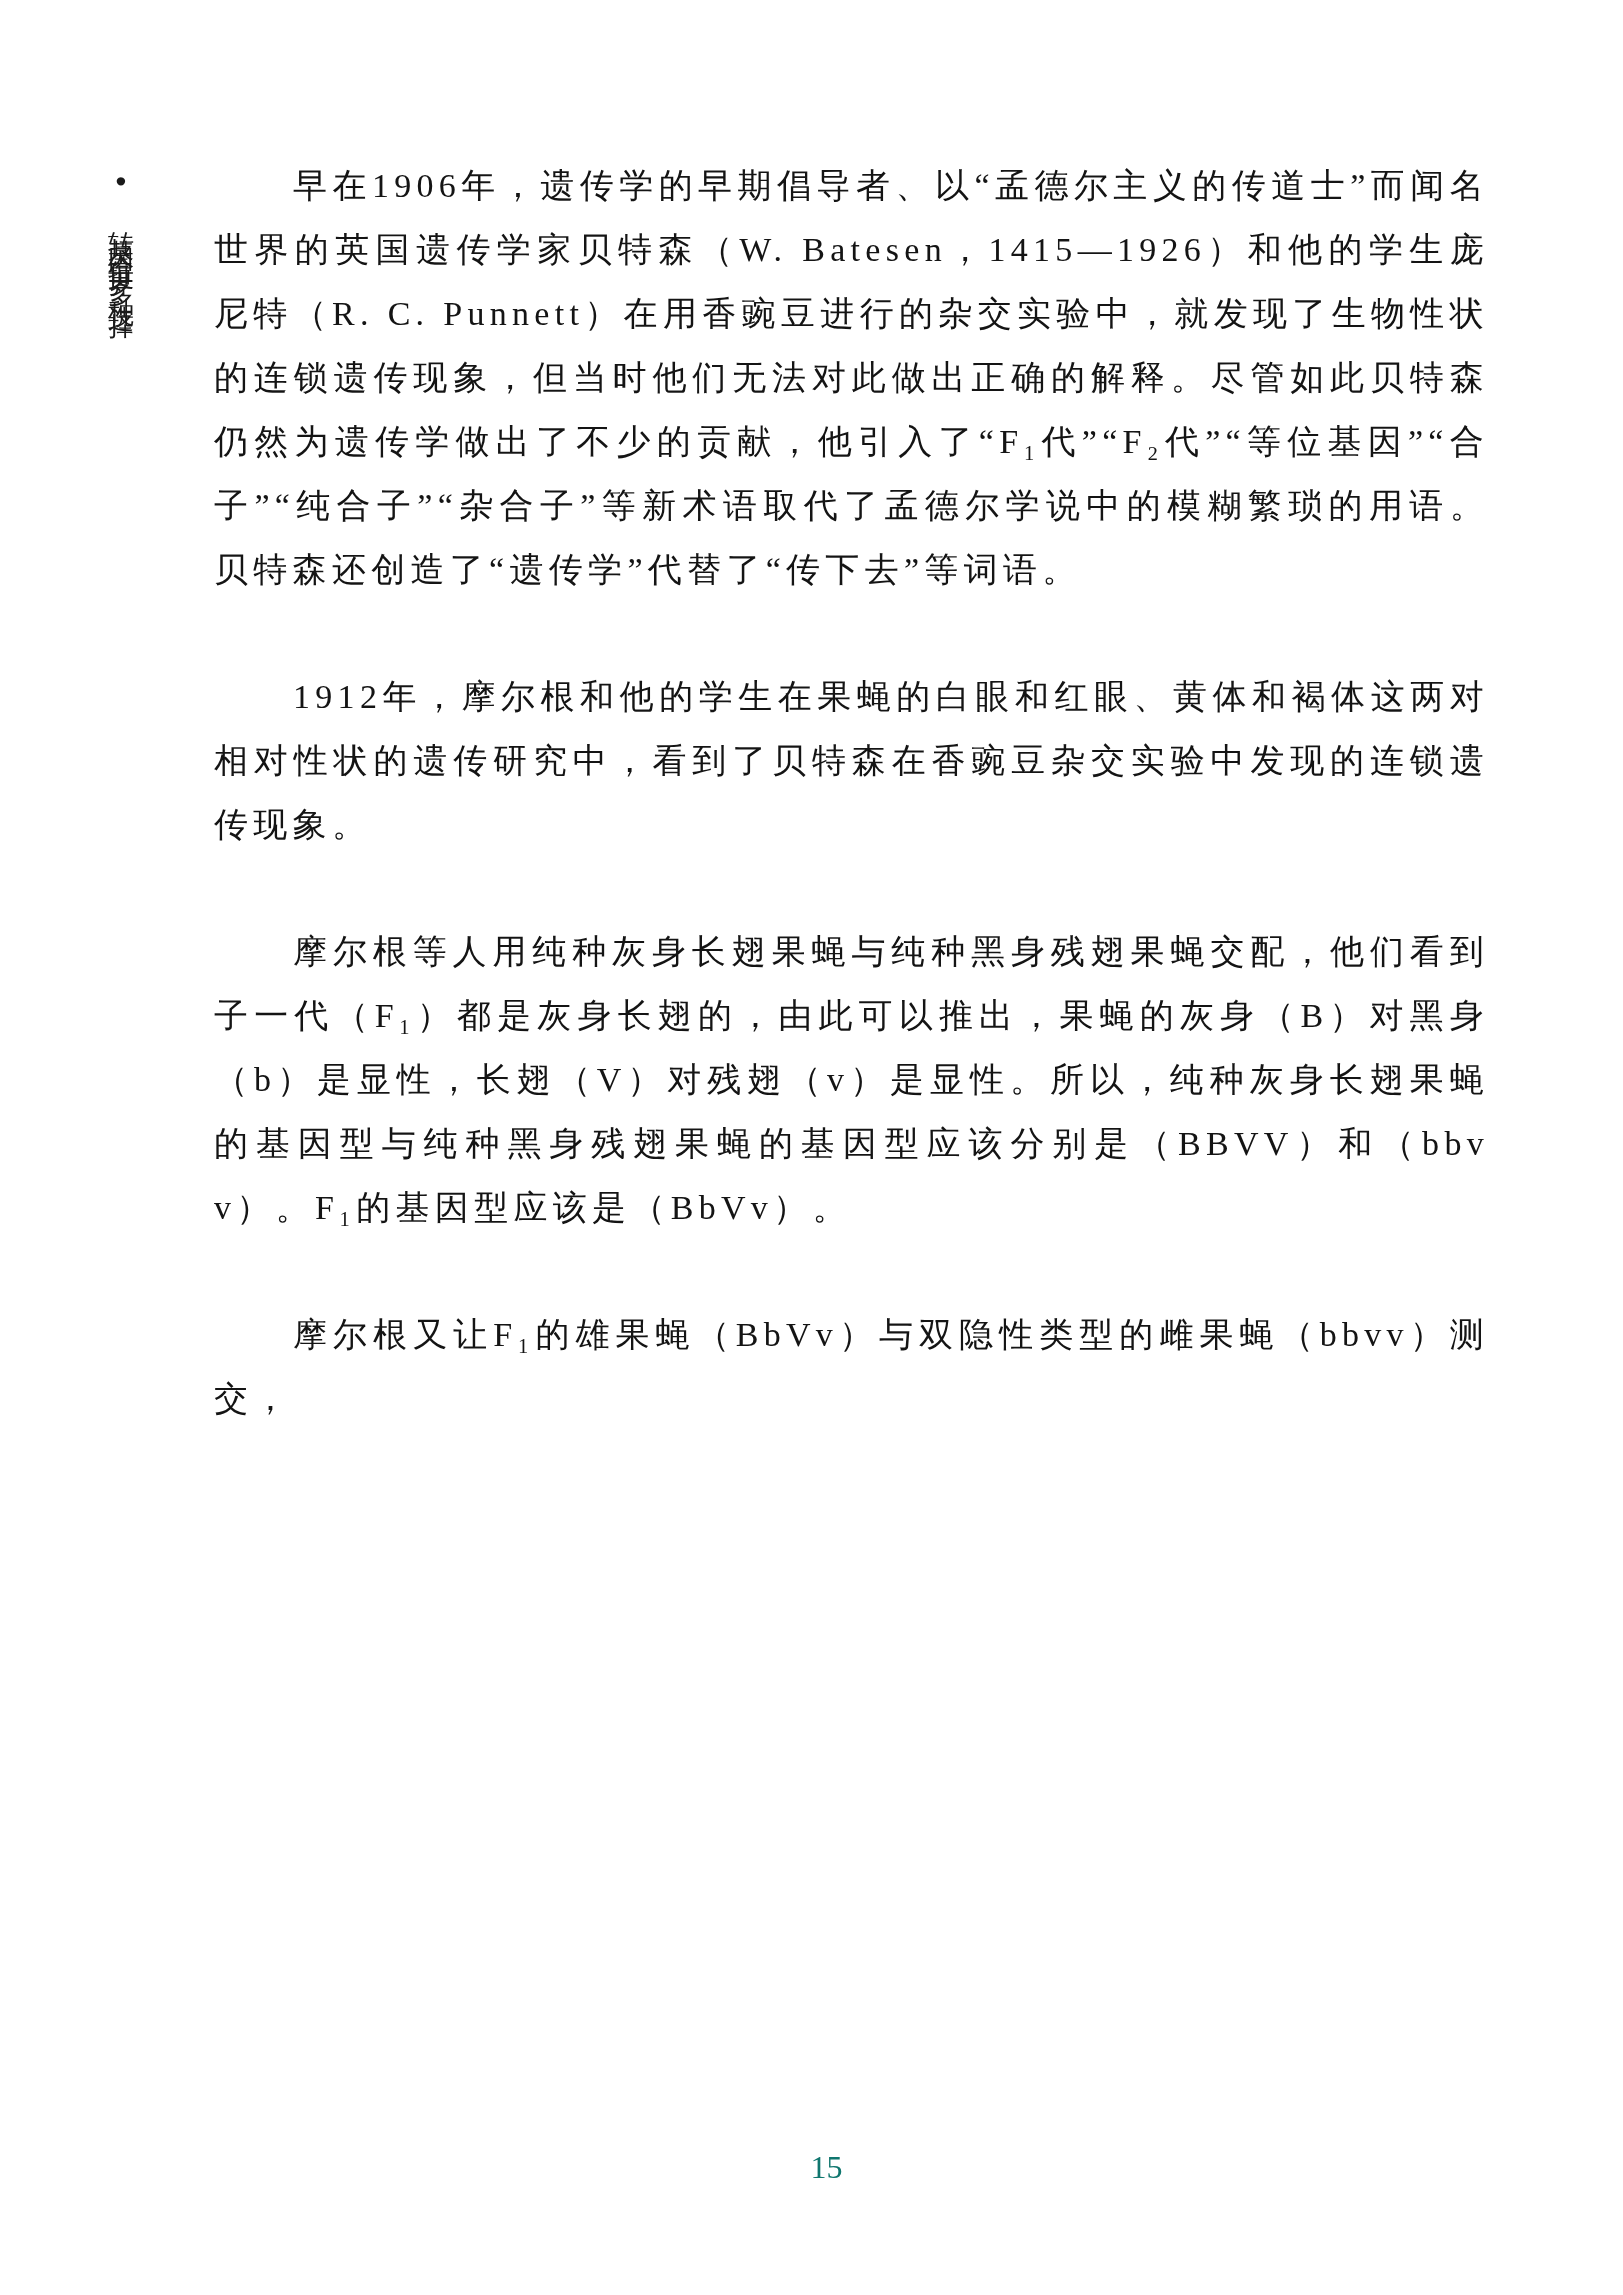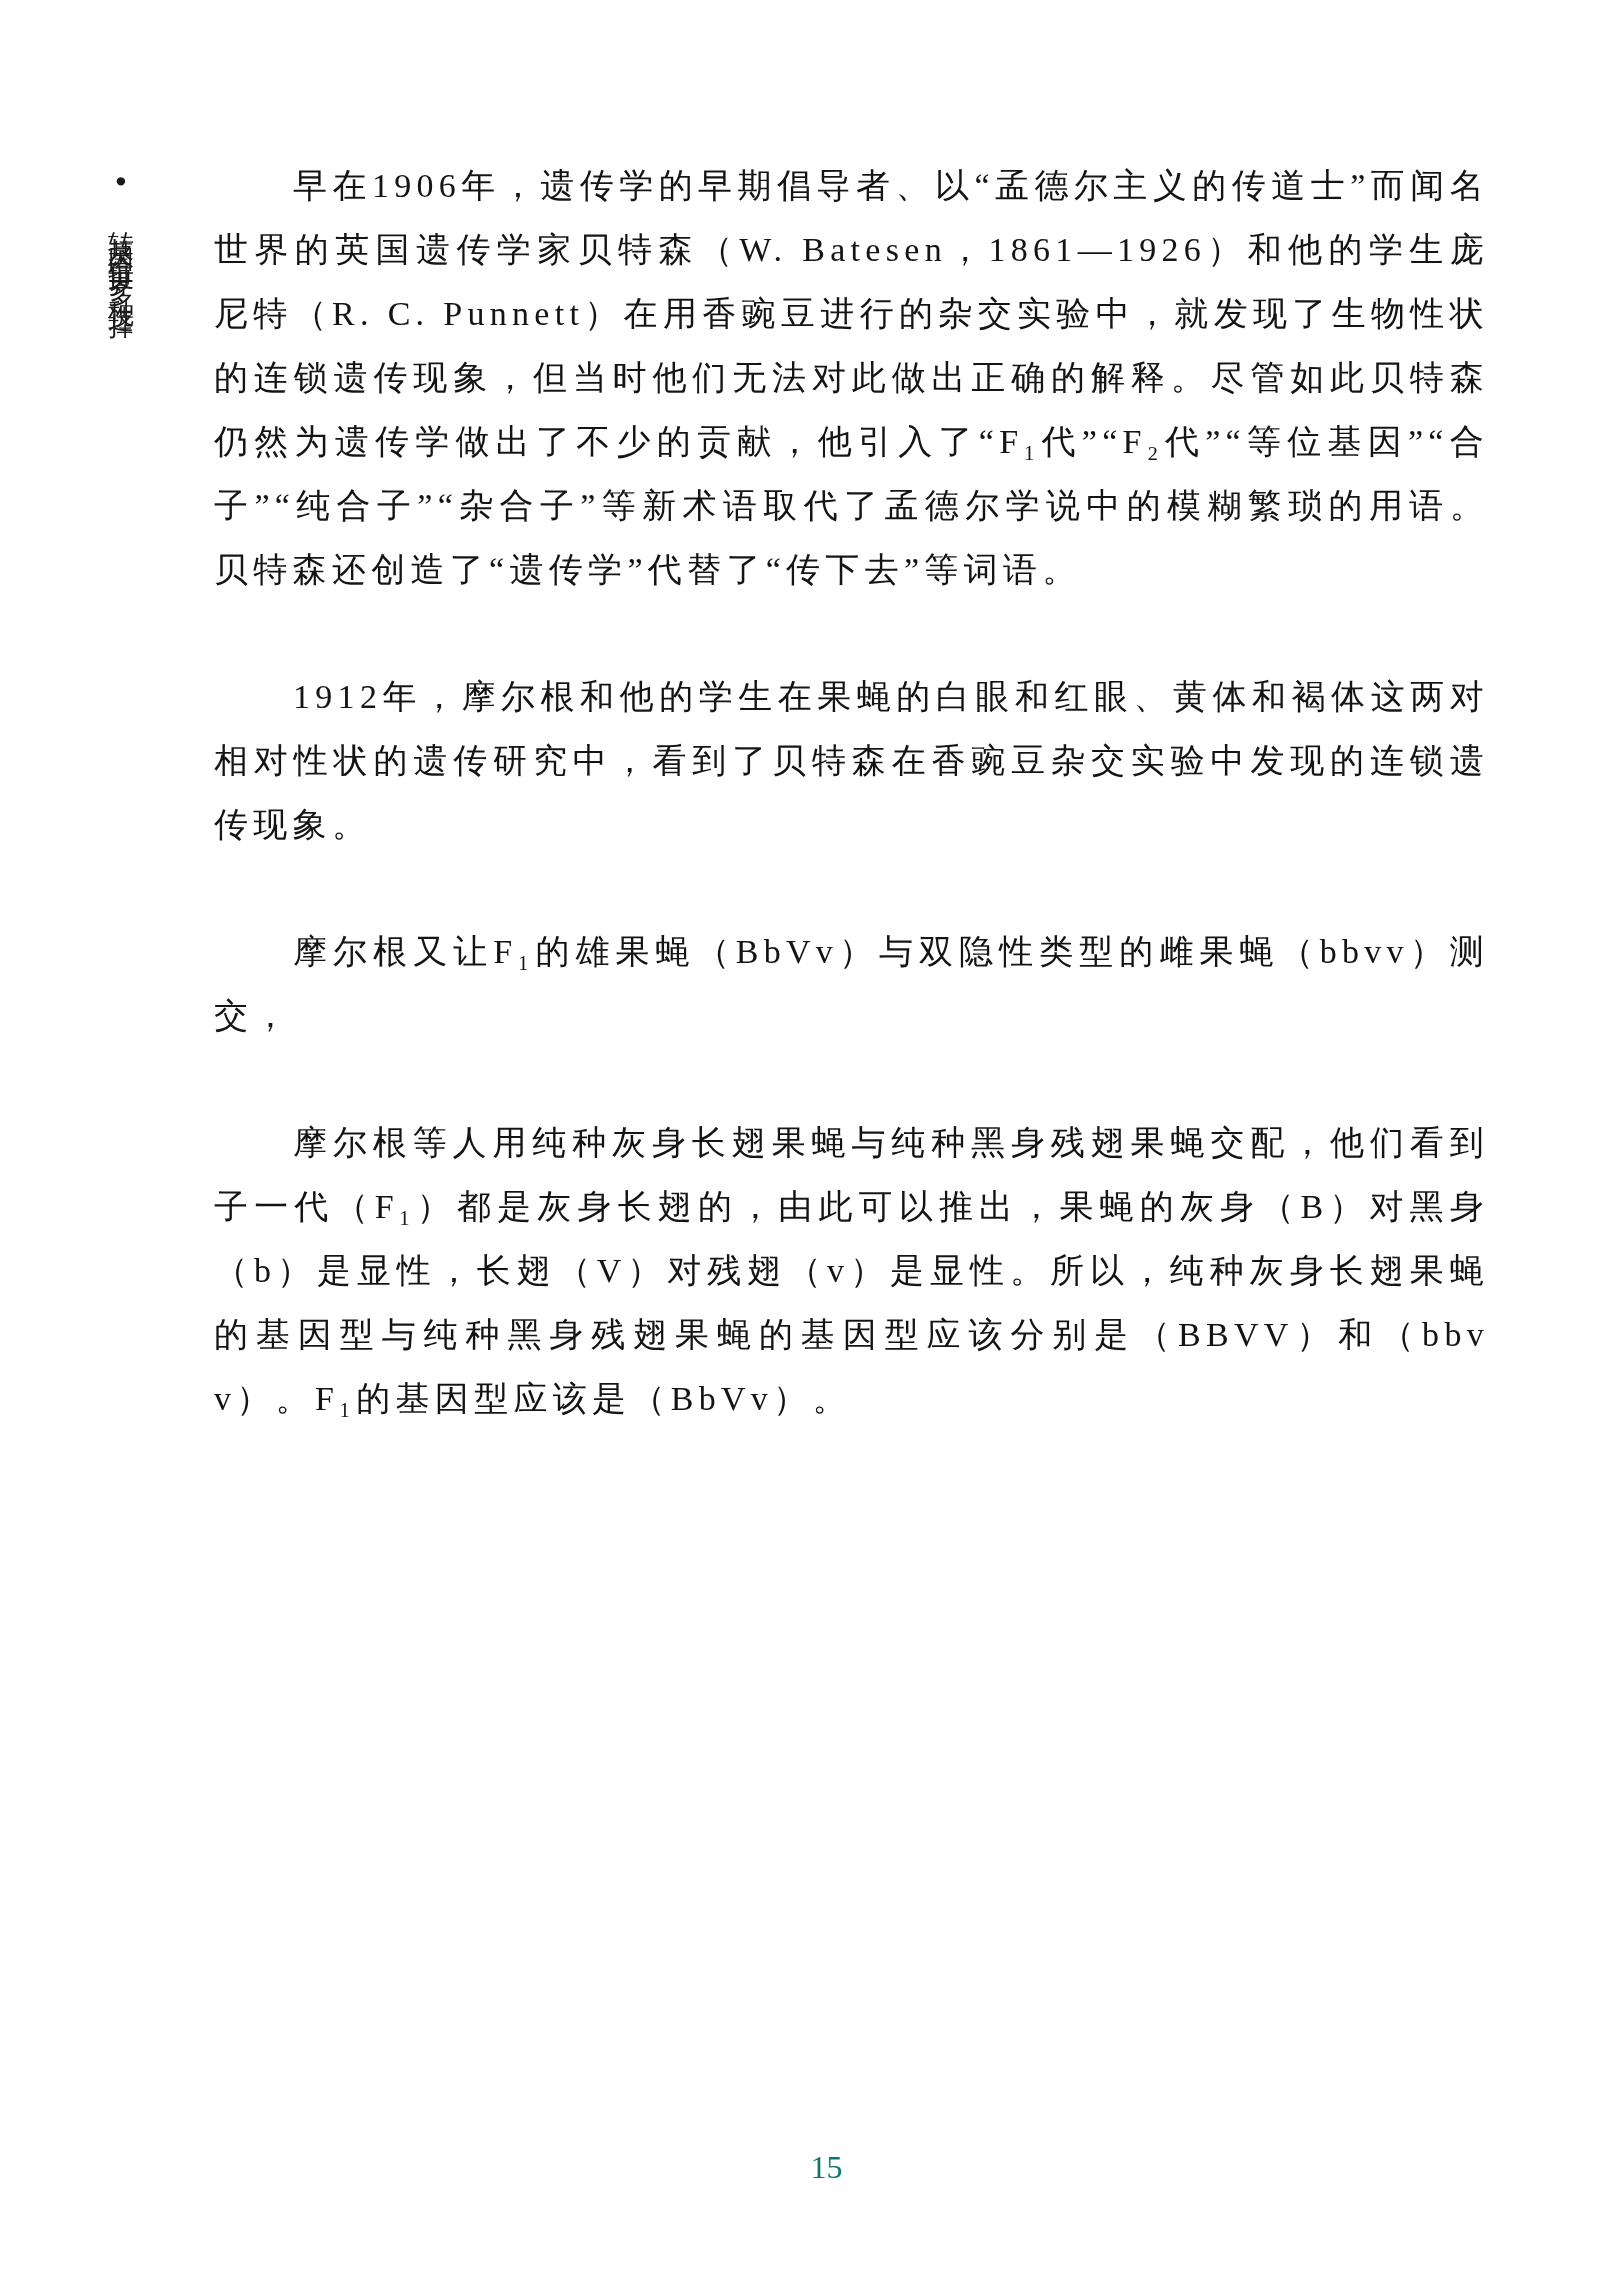--- a/index.html
+++ b/index.html
@@ -67,22 +67,22 @@
 <body>
 
 <div class="page">
 
   <aside class="margin-sidebar">
     <span class="section-bullet">●</span>
     <span class="vertical-title">转基因给世界多一种选择</span>
   </aside>
 
   <main class="content">
-    <p>早在1906年，遗传学的早期倡导者、以“孟德尔主义的传道士”而闻名世界的英国遗传学家贝特森（W. Batesen，1861—1926）和他的学生庞尼特（R. C. Punnett）在用香豌豆进行的杂交实验中，就发现了生物性状的连锁遗传现象，但当时他们无法对此做出正确的解释。尽管如此贝特森仍然为遗传学做出了不少的贡献，他引入了“F₁代”“F₂代”“等位基因”“合子”“纯合子”“杂合子”等新术语取代了孟德尔学说中的模糊繁琐的用语。贝特森还创造了“遗传学”代替了“传下去”等词语。</p>
+    <p>早在1906年，遗传学的早期倡导者、以“孟德尔主义的传道士”而闻名世界的英国遗传学家贝特森（W. Batesen，1415—1926）和他的学生庞尼特（R. C. Punnett）在用香豌豆进行的杂交实验中，就发现了生物性状的连锁遗传现象，但当时他们无法对此做出正确的解释。尽管如此贝特森仍然为遗传学做出了不少的贡献，他引入了“F₁代”“F₂代”“等位基因”“合子”“纯合子”“杂合子”等新术语取代了孟德尔学说中的模糊繁琐的用语。贝特森还创造了“遗传学”代替了“传下去”等词语。</p>
     <p>1912年，摩尔根和他的学生在果蝇的白眼和红眼、黄体和褐体这两对相对性状的遗传研究中，看到了贝特森在香豌豆杂交实验中发现的连锁遗传现象。</p>
+    <p>摩尔根等人用纯种灰身长翅果蝇与纯种黑身残翅果蝇交配，他们看到子一代（F₁）都是灰身长翅的，由此可以推出，果蝇的灰身（B）对黑身（b）是显性，长翅（V）对残翅（v）是显性。所以，纯种灰身长翅果蝇的基因型与纯种黑身残翅果蝇的基因型应该分别是（BBVV）和（bbvv）。F₁的基因型应该是（BbVv）。</p>
     <p>摩尔根又让F₁的雄果蝇（BbVv）与双隐性类型的雌果蝇（bbvv）测交，</p>
-    <p>摩尔根等人用纯种灰身长翅果蝇与纯种黑身残翅果蝇交配，他们看到子一代（F₁）都是灰身长翅的，由此可以推出，果蝇的灰身（B）对黑身（b）是显性，长翅（V）对残翅（v）是显性。所以，纯种灰身长翅果蝇的基因型与纯种黑身残翅果蝇的基因型应该分别是（BBVV）和（bbvv）。F₁的基因型应该是（BbVv）。</p>
   </main>
 
   <div class="page-number">15</div>
 
 </div>
 
 
 </body></html>

